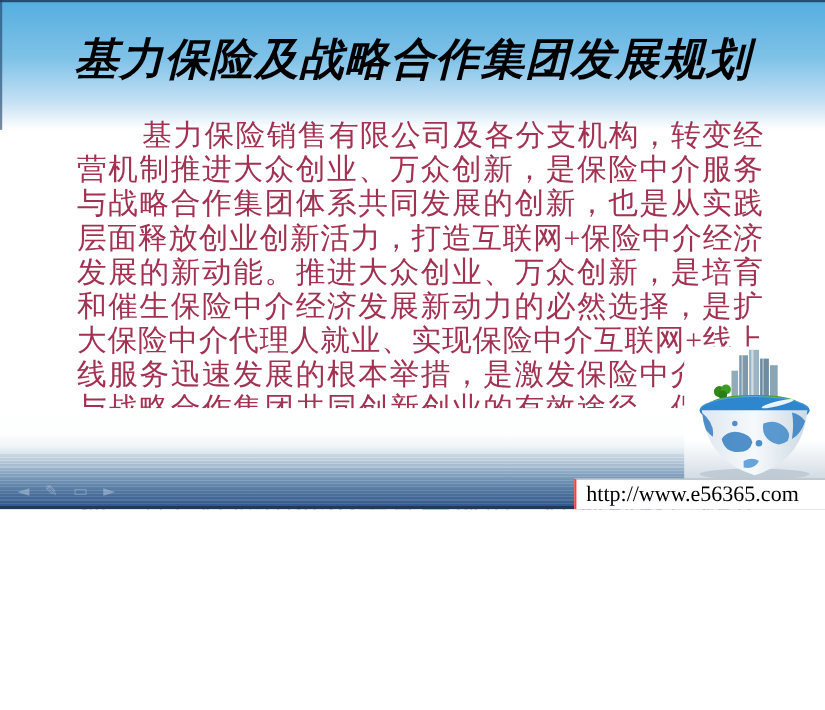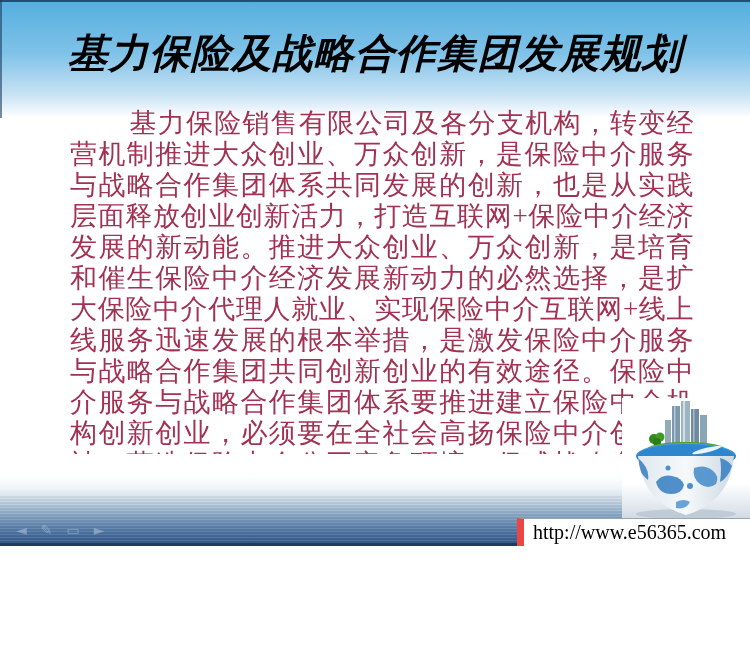--- a/index.html
+++ b/index.html
@@ -1,17 +1,17 @@
 <!DOCTYPE html>
 <html><head>
 <meta charset="utf-8">
 <style>
   html,body{margin:0;padding:0;}
   body{width:750px;height:645px;overflow:hidden;background:#fff;font-family:"Liberation Sans",sans-serif;}
-  .slide{position:relative;width:750px;height:546px;overflow:hidden;background:#ffffff;}
+  .slide{position:relative;width:750px;height:463px;overflow:hidden;background:#ffffff;}
 
   
   .header{position:absolute;left:0;top:0;width:750px;height:118px;
     background:linear-gradient(180deg,#54aedf 0%,#7fc2e8 45%,#c8e2f4 80%,#ffffff 100%);}
   .top-edge{position:absolute;left:0;top:0;width:750px;height:2px;background:#1c3e63;opacity:.85;}
   .left-edge{position:absolute;left:0;top:0;width:2px;height:118px;background:#1c3e63;opacity:.6;}
 
   .title{position:absolute;left:0;top:26px;width:750px;text-align:center;margin:0;
     font-family:"Liberation Sans",sans-serif;font-size:40px;font-weight:bold;font-style:italic;
     color:#000;letter-spacing:1px;white-space:nowrap;}
@@ -34,21 +34,21 @@
   .controls .ctl{font-size:14px;line-height:18px;color:#cddcec;opacity:.42;cursor:pointer;
     font-family:"DejaVu Sans",sans-serif;}
 
   
   .globe-photo{position:absolute;right:0;bottom:26px;width:128px;height:122px;z-index:3;
     background:linear-gradient(180deg,#ffffff 0%,#ffffff 70%,#e3e9ef 88%,#cfd8e1 100%);}
   .globe-photo svg{position:absolute;right:6px;bottom:2px;}
 
   
   .url-box{position:absolute;right:0;bottom:0;width:226px;height:27px;z-index:6;
-    background:#ffffff;border-top:1px solid #9aa6b2;border-left:7px solid #ef4444;
+    background:#ffffff;border-top:1px solid #9aa6b2;border-left:2px solid #ef4444;
     display:flex;align-items:center;}
   .url-box a{font-family:"Liberation Serif","DejaVu Serif",serif;font-size:20px;color:#000;
     text-decoration:none;padding-left:9px;white-space:nowrap;}
 </style>
 </head>
 <body>
 
 <div class="slide">
 
   <div class="header"></div>

